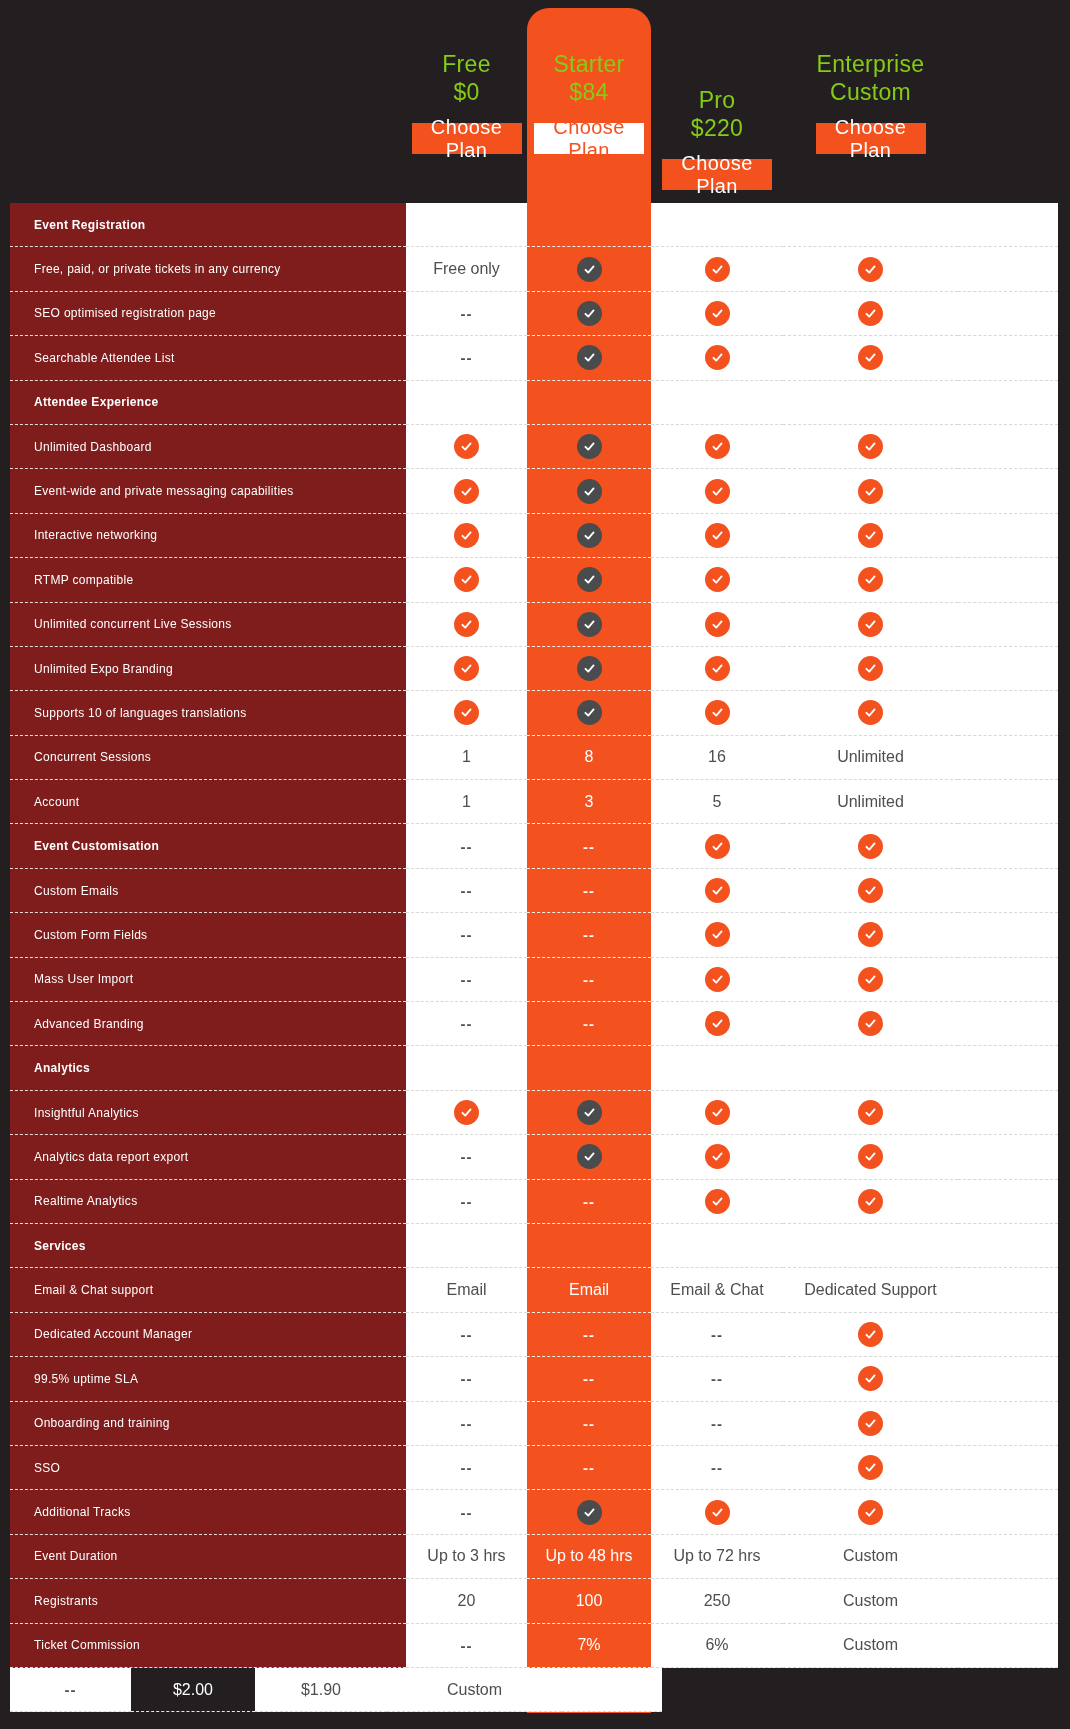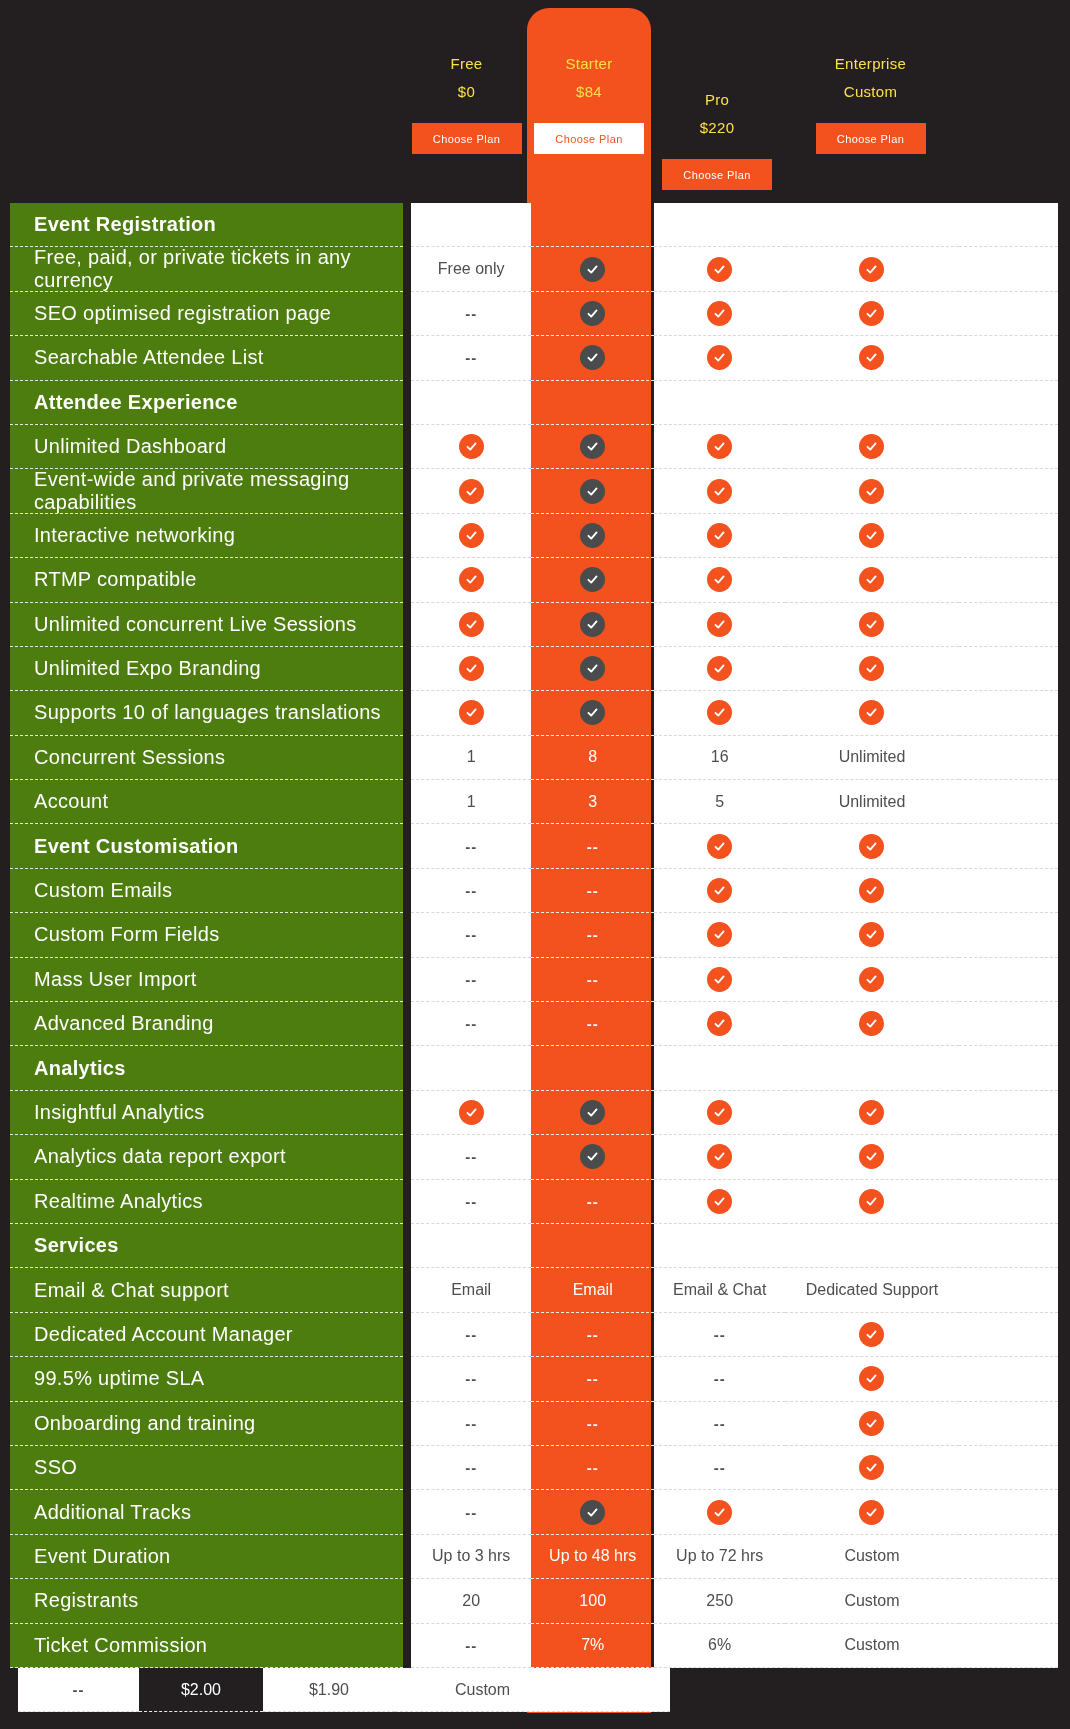--- a/index.html
+++ b/index.html
@@ -13,42 +13,42 @@
   .starter-panel{
     position:absolute;left:527px;top:8px;width:124px;height:1705px;
     background:#F3511E;border-radius:22px 22px 0 0;z-index:1;
   }
   
   .plans-header{position:absolute;top:0;left:0;width:1070px;height:203px;z-index:3;}
   .plan-col{
     position:absolute;top:0;height:203px;display:flex;flex-direction:column;
     align-items:center;justify-content:flex-start;padding-top:50px;box-sizing:border-box;
   }
-  .plan-name,.plan-price{color:#fde047;font-size:15px;line-height:28px;letter-spacing:.3px;}
+  .plan-name,.plan-price{color:#84cc16;font-size:23px;line-height:28px;letter-spacing:.3px;}
   .choose-btn{
     margin-top:17px;width:110px;height:31px;border:none;cursor:pointer;
-    background:#F3511E;color:#FFFFFF;font-size:11px;letter-spacing:.4px;
+    background:#F3511E;color:#FFFFFF;font-size:20px;letter-spacing:.4px;
     font-family:"Liberation Sans", sans-serif;display:flex;align-items:center;justify-content:center;
   }
   .choose-btn.inverted{background:#FFFFFF;color:#F3511E;}
   
   .table{position:absolute;left:10px;top:203px;width:1048px;z-index:2;}
   .row{display:flex;height:44.4px;box-sizing:border-box;}
   .cell{
     box-sizing:border-box;display:flex;align-items:center;justify-content:center;
     height:44.4px;
   }
   .cell.label{
-    width:396px;background:#4d7c0f;color:#FFFFFF;font-size:20px;letter-spacing:.3px;
+    width:396px;background:#7f1d1d;color:#FFFFFF;font-size:12px;letter-spacing:.3px;
     justify-content:flex-start;padding-left:24px;padding-right:10px;
     border-bottom:1px dashed rgba(255,255,255,.85);
   }
   .cell.label.header{font-weight:bold;}
   .cell.val{background:#FFFFFF;color:#4D4E50;font-size:16px;border-bottom:1px dashed #D8D8D8;}
-  .cell.c-free{width:121px;margin-left:8px;}
+  .cell.c-free{width:121px;}
   .cell.c-starter{width:124px;background:transparent;color:#FFFFFF;border-bottom:1px dashed rgba(255,255,255,.9);}
   .cell.c-pro{width:132px;}
   .cell.c-ent{width:175px;}
   .cell.filler{width:100px;background:#FFFFFF;border-bottom:1px dashed #D8D8D8;}
   .dash{letter-spacing:1px;font-weight:bold;font-size:15px;}
   .check{
     width:25px;height:25px;border-radius:50%;background:#F3511E;
     display:flex;align-items:center;justify-content:center;flex:0 0 auto;
   }
   .check.dark{background:#4A4B4D;}

